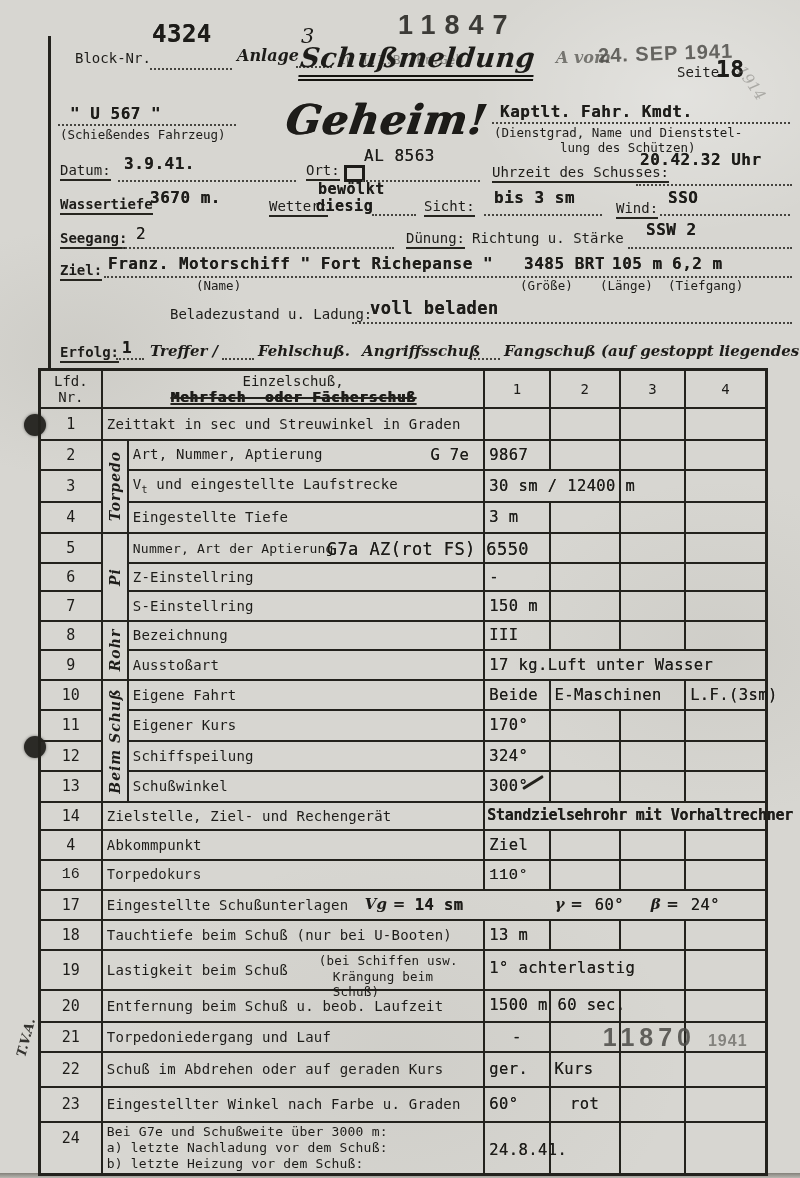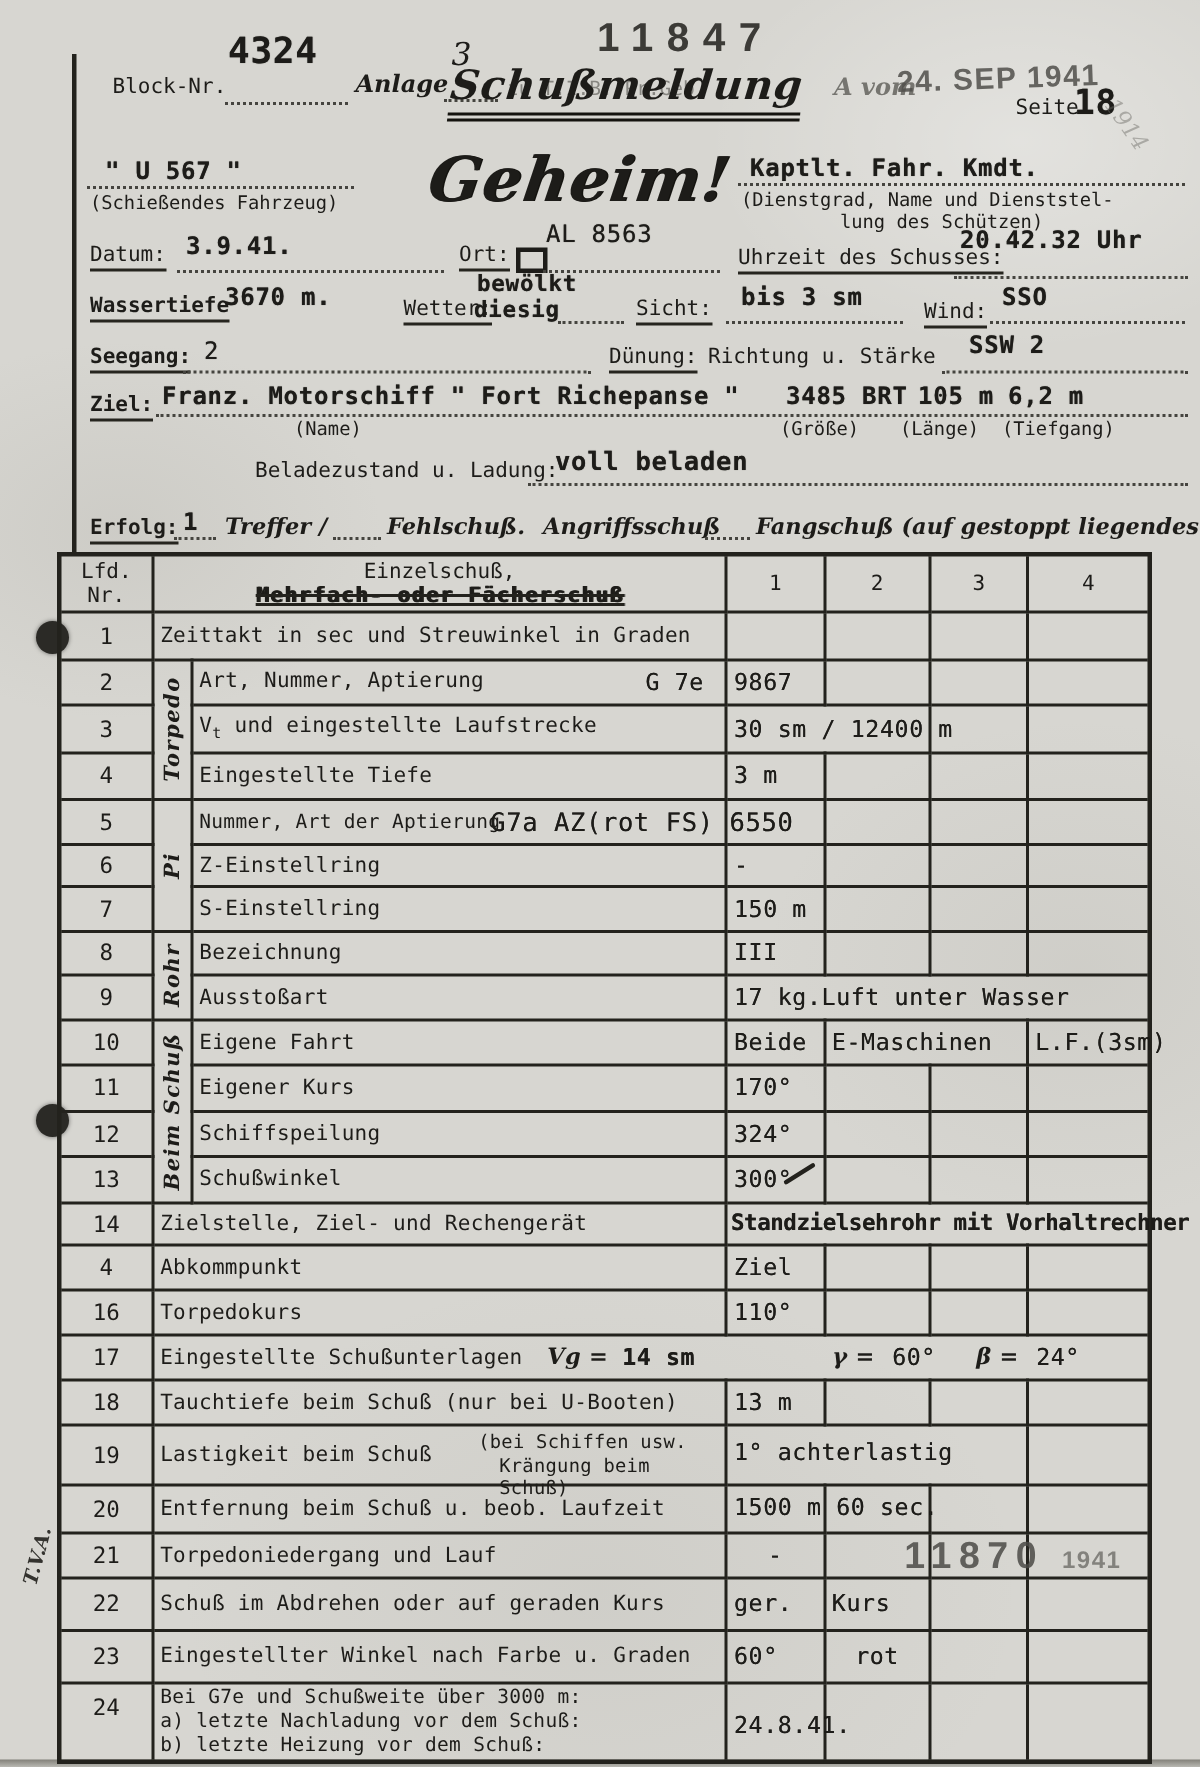--- a/index.html
+++ b/index.html
@@ -334,21 +334,21 @@
 
     <tr style="height:30px;">
       <td class="nr">4</td>
       <td colspan="2" class="lblcell">Abkommpunkt</td>
       <td><span class="val">Ziel</span></td>
       <td></td>
           <td></td>
           <td></td>
     </tr>
 
-    <tr style="height:30px;">
+    <tr style="height:30px;font-family:Liberation Mono, monospace;">
       <td class="nr">16</td>
       <td colspan="2" class="lblcell">Torpedokurs</td>
       <td><span class="val">110°</span></td>
       <td></td>
           <td></td>
           <td></td>
     </tr>
 
     <tr style="height:30px;">
       <td class="nr">17</td>

